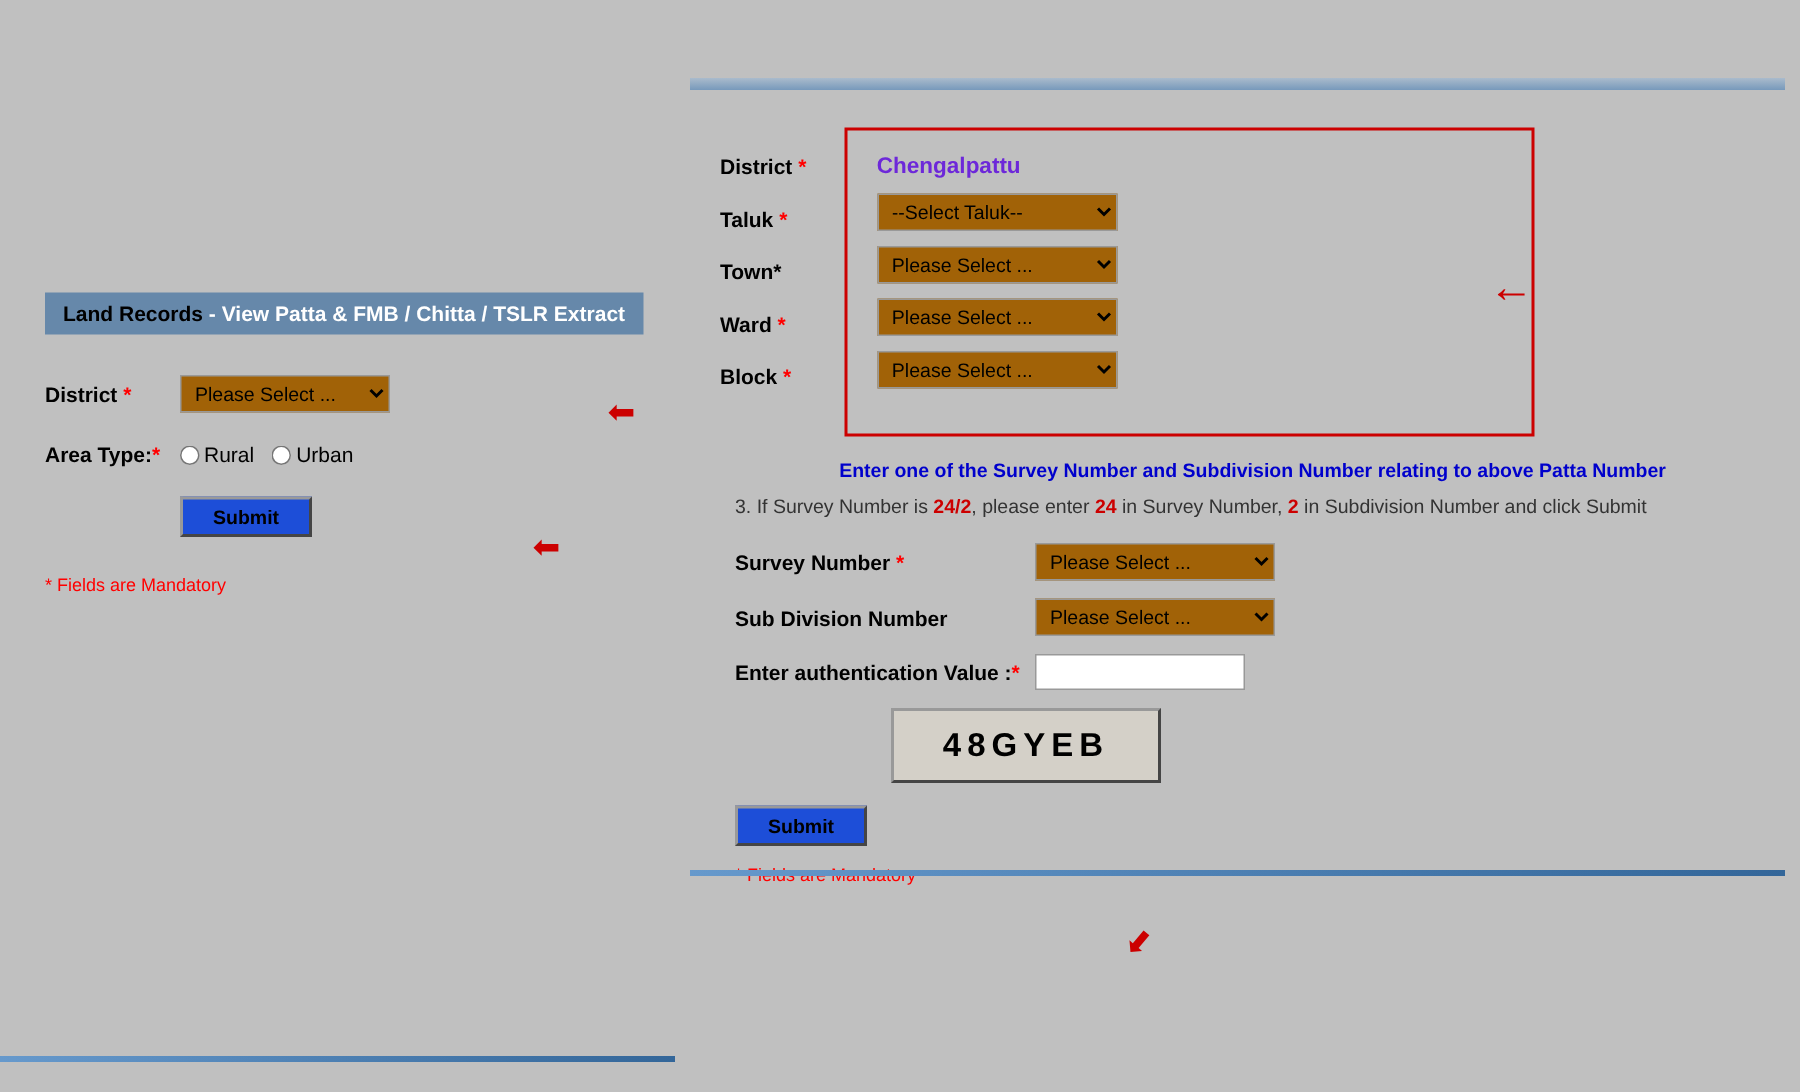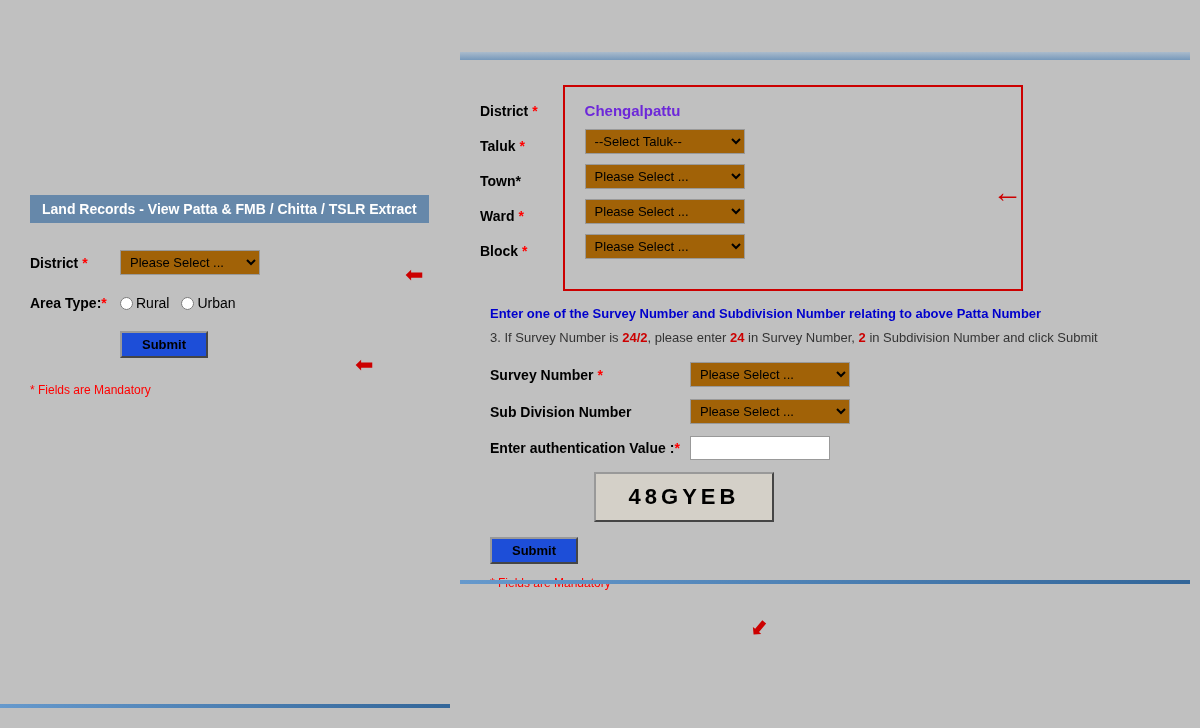--- a/index.html
+++ b/index.html
@@ -48,21 +48,21 @@
       top: 195px;
       left: 30px;
       background-color: #6688aa;
       color: white;
       padding: 6px 12px;
       font-size: 14px;
       font-weight: bold;
     }
 
     .land-records-banner .highlight {
-      color: #ffffff;
+      color: #000000;
     }
 
     .left-form {
       position: absolute;
       top: 250px;
       left: 30px;
     }
 
     .form-row {
       display: flex;
@@ -172,20 +172,21 @@
     .info-section {
       margin-top: 15px;
       margin-left: 10px;
     }
 
     .info-title {
       color: #0000cc;
       font-weight: bold;
       font-size: 13px;
       margin-bottom: 8px;
+      text-align: center;
     }
 
     .info-item {
       color: #333;
       font-size: 13px;
       margin-bottom: 6px;
       line-height: 1.4;
     }
 
     .info-item .num-highlight {

